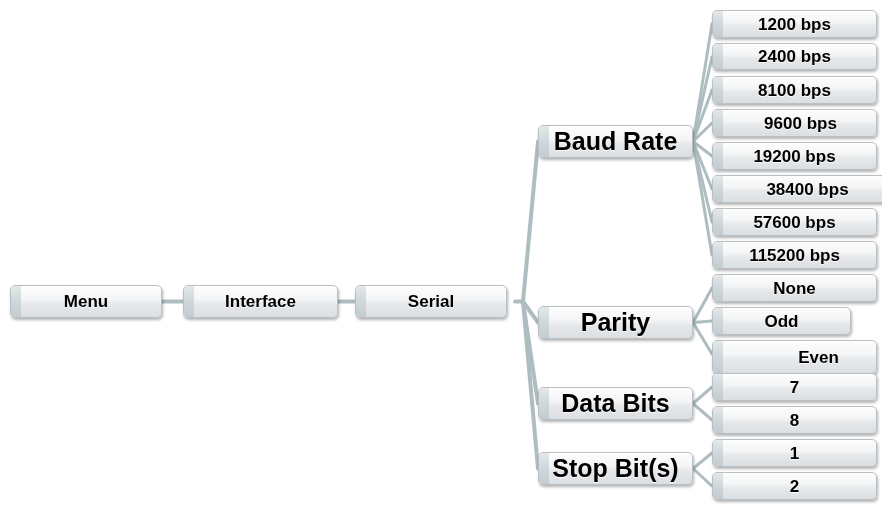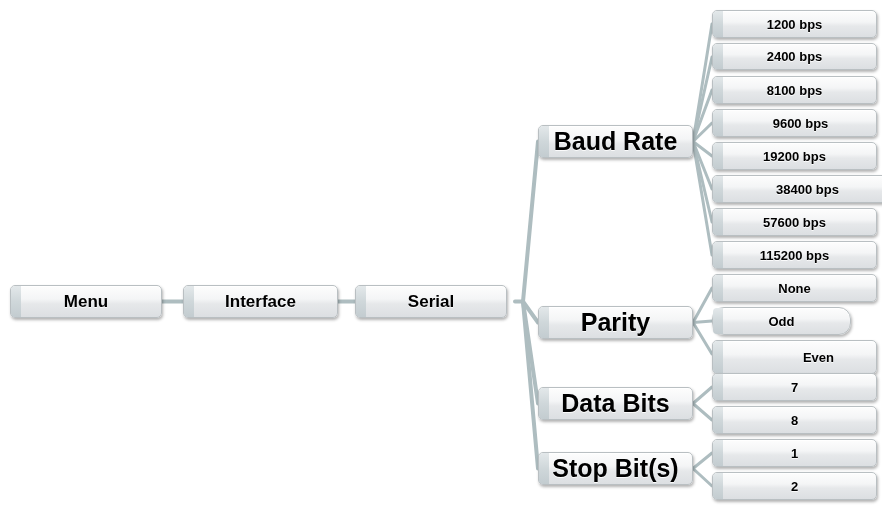--- a/index.html
+++ b/index.html
@@ -59,21 +59,21 @@
                 #c3ccd0 100%);
     pointer-events: none;
   }
   .node-label {
     position: relative;
     z-index: 1;
     line-height: 1;
   }
   .root-node   { font-size: 17px; }
   .branch-node { font-size: 25px; }
-  .leaf-node   { font-size: 13px; }
+  .leaf-node   { font-size: 17px; }
 </style>
 </head>
 <body>
 
 <div id="canvas">
 
   <svg id="links" width="882" height="508" viewBox="0 0 882 508">
       <line x1="162" y1="301.5" x2="183" y2="301.5" stroke="#aebdc0" stroke-width="4" stroke-linecap="round"></line>
       <line x1="338" y1="301.5" x2="363" y2="301.5" stroke="#aebdc0" stroke-width="4" stroke-linecap="round"></line>
       <line x1="515" y1="301.5" x2="523" y2="301.5" stroke="#aebdc0" stroke-width="4" stroke-linecap="round"></line>
@@ -140,21 +140,21 @@
       </div>
       <div class="node leaf-node" style="left: 712px; top: 208px; width: 165px; height: 28px;">
         <span class="node-label">57600 bps</span>
       </div>
       <div class="node leaf-node" style="left: 712px; top: 241px; width: 165px; height: 28px;">
         <span class="node-label">115200 bps</span>
       </div>
       <div class="node leaf-node" style="left: 712px; top: 274px; width: 165px; height: 28px;">
         <span class="node-label">None</span>
       </div>
-      <div class="node leaf-node" style="left: 712px; top: 307px; width: 139px; height: 28px; border-radius: 12px;">
+      <div class="node leaf-node" style="left: 712px; top: 307px; width: 139px; height: 28px;">
         <span class="node-label">Odd</span>
       </div>
       <div class="node leaf-node" style="left: 712px; top: 340px; width: 165px; height: 34px; padding-left: 48px;">
         <span class="node-label">Even</span>
       </div>
       <div class="node leaf-node" style="left: 712px; top: 373px; width: 165px; height: 28px;">
         <span class="node-label">7</span>
       </div>
       <div class="node leaf-node" style="left: 712px; top: 406px; width: 165px; height: 28px;">
         <span class="node-label">8</span>

